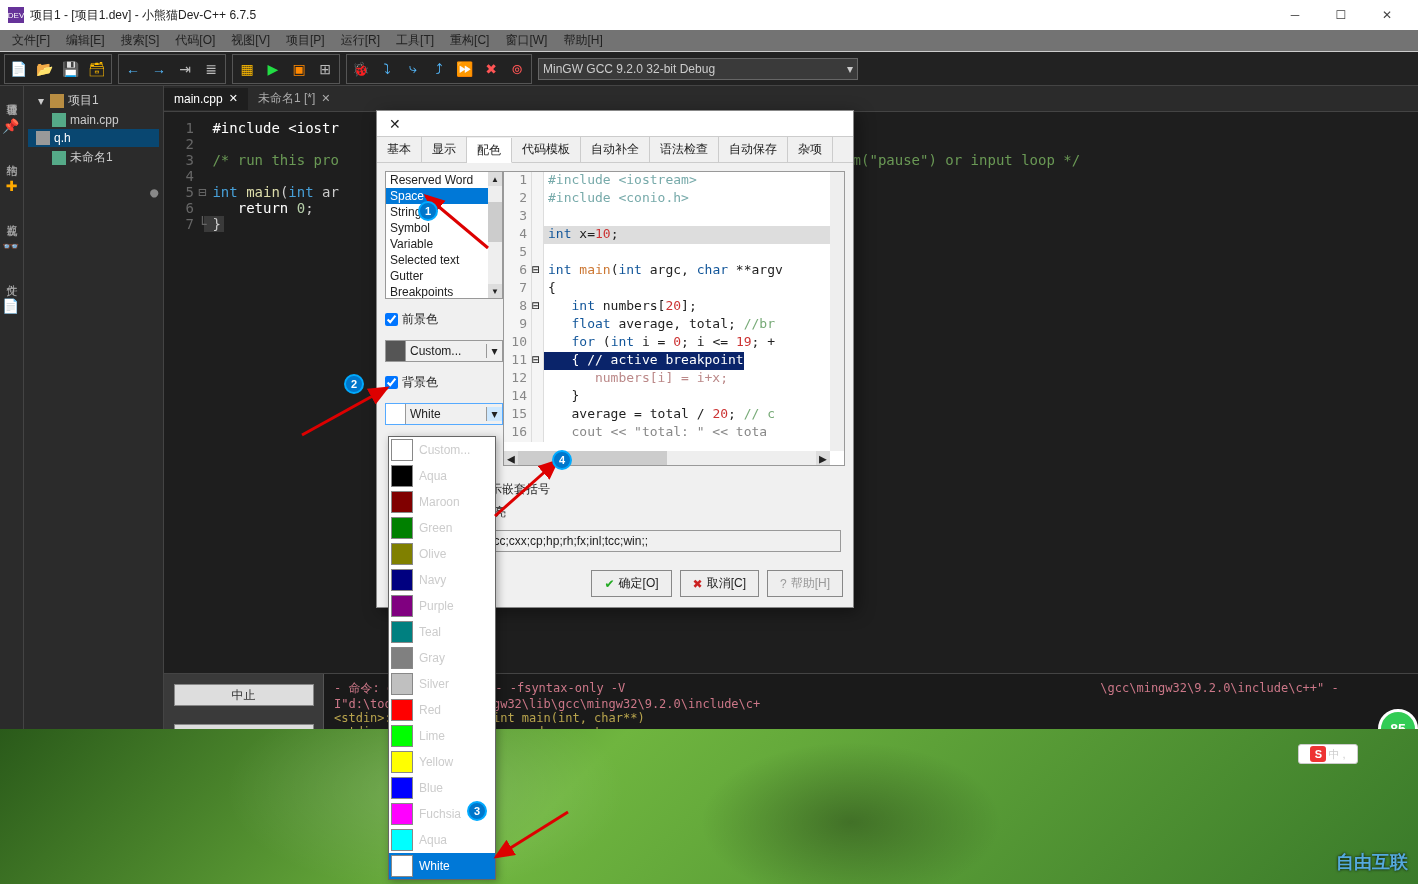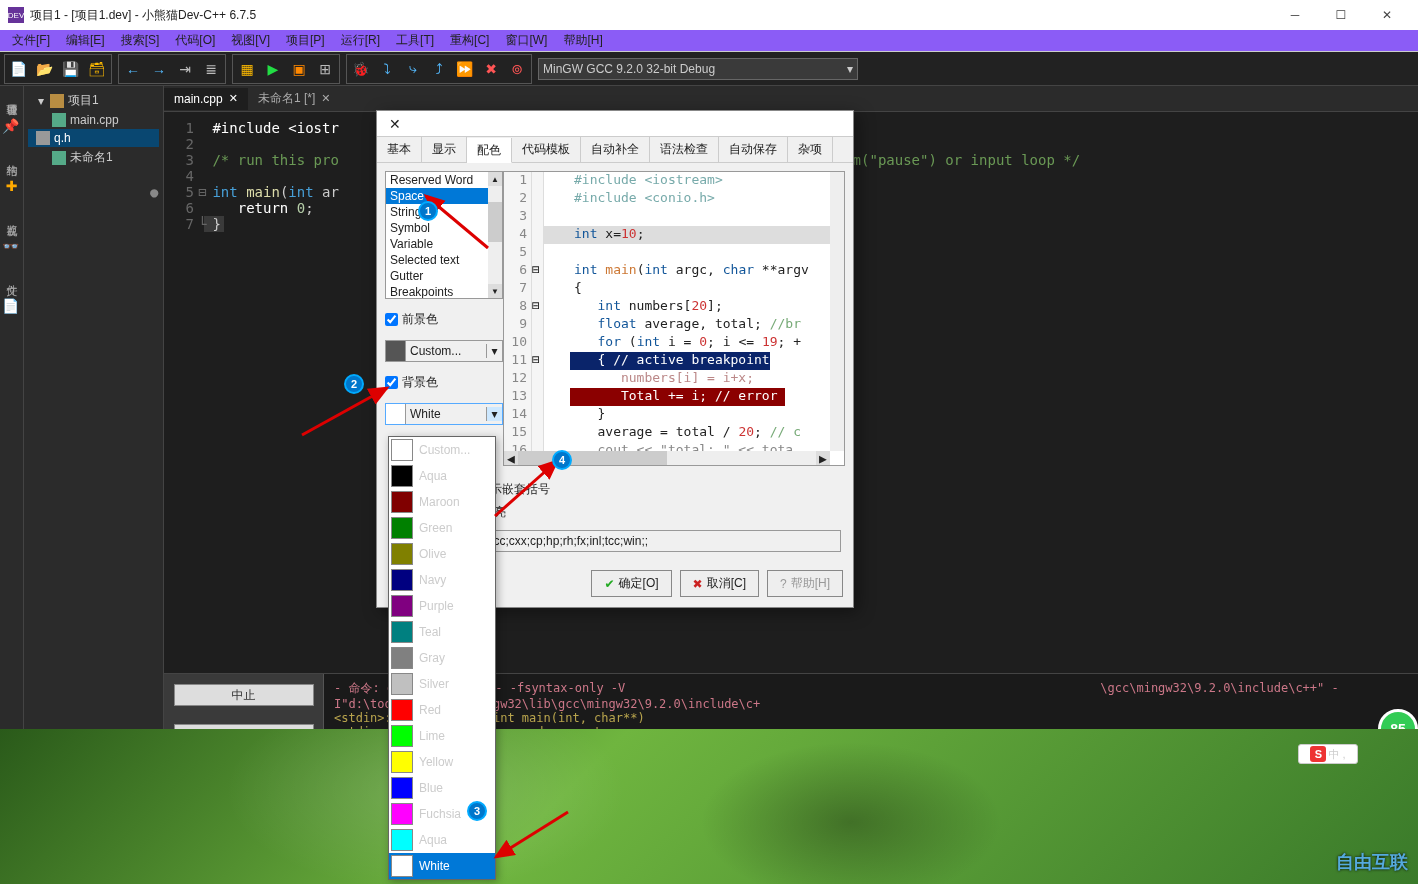--- a/index.html
+++ b/index.html
@@ -1,21 +1,21 @@
 <!DOCTYPE html>
 <html><head>
 <meta charset="utf-8">
 <style>
 * { margin:0; padding:0; box-sizing:border-box; }
 body { font-family:"Microsoft YaHei",Arial,sans-serif; font-size:12px; background:#2b2b2b; color:#ccc; overflow:hidden; width:1418px; height:884px; position:relative; }
 .titlebar { height:30px; background:#fff; color:#222; display:flex; align-items:center; padding:0 8px; }
 .titlebar .app-icon { width:16px; height:16px; background:#639; margin-right:6px; display:flex; align-items:center; justify-content:center; font-size:8px; color:#fff; }
 .titlebar .title { flex:1; font-size:12px; }
 .titlebar .win-btn { width:46px; height:30px; display:flex; align-items:center; justify-content:center; color:#444; font-size:12px; }
-.menubar { height:22px; background:#8b5cf6; color:#222; display:flex; align-items:center; padding:0 4px; gap:0; border-bottom:1px solid #ccc; }
+.menubar { height:22px; background:#737373; color:#222; display:flex; align-items:center; padding:0 4px; gap:0; border-bottom:1px solid #ccc; }
 .menubar .mitem { padding:2px 8px; }
 .toolbar-row { height:34px; background:#222; display:flex; align-items:center; padding:2px 4px; gap:2px; border-bottom:1px solid #444; }
 .tgroup { display:flex; align-items:center; border:1px solid #555; padding:2px; gap:2px; margin-right:4px; }
 .tbtn { width:24px; height:24px; display:flex; align-items:center; justify-content:center; color:#bbb; font-size:14px; }
 .compiler-select { flex:0 0 320px; height:22px; background:#3a3a3a; color:#ccc; border:1px solid #666; padding:0 4px; display:flex; align-items:center; justify-content:space-between; }
 .main-area { display:flex; height:calc(100% - 30px - 22px - 34px - 20px); position:relative; }
 .side-tabs { width:24px; background:#2b2b2b; border-right:1px solid #444; display:flex; flex-direction:column; align-items:center; padding-top:4px; gap:10px; }
 .side-tab { writing-mode:vertical-rl; font-size:11px; padding:6px 2px; color:#aaa; }
 .side-tab.icon { writing-mode:initial; font-size:14px; }
 .project-panel { width:140px; background:#2b2b2b; border-right:1px solid #444; padding:4px; }
@@ -76,21 +76,21 @@
 .chk input { width:13px; height:13px;}
 .colorbtn { display:flex; align-items:center; border:1px solid #999; height:22px;}
 .colorbtn .sw { width:20px; height:20px; border-right:1px solid #999;}
 .colorbtn .lbl { flex:1; padding:0 4px;}
 .colorbtn .drp { width:16px; text-align:center; border-left:1px solid #999;}
 .d-right { flex:1; }
 .preview { border:1px solid #999; background:#fff; height:295px; font-family:Consolas,monospace; font-size:13px; position:relative; overflow:hidden;}
 .preview .pline { display:flex; height:18px;}
 .preview .pln { width:28px; text-align:right; color:#888; background:#f5f5f5; padding-right:4px; border-right:1px solid #ddd;}
 .preview .pfold { width:12px; background:#f5f5f5; border-right:1px solid #ddd;}
-.preview .ptx { padding-left:4px; white-space:pre;margin-left:26px;}
+.preview .ptx { padding-left:4px; white-space:pre;}
 .pv-pre { color:#7aa;}
 .pv-kw { color:#159;}
 .pv-func { color:#c73;}
 .pv-cmt { color:#7a7;}
 .pv-num { color:#c33;}
 .pv-sel { background:#0a246a; color:#fff;}
 .pv-err { background:#8b0000; color:#fff;}
 .pv-hdr { background:#ddd;}
 .preview .hscroll { position:absolute; bottom:0; left:0; right:14px; height:14px; background:#eee; display:flex;}
 .preview .vscroll { position:absolute; right:0; top:0; bottom:14px; width:14px; background:#eee;}
@@ -412,25 +412,20 @@
             <span class="pln">11</span>
             <span class="pfold">⊟</span>
             <span class="ptx pv-sel">   { // active breakpoint</span>
           </div>
         <div class="pline">
             <span class="pln">12</span>
             <span class="pfold"></span>
             <span class="ptx" style="color:#b88">      numbers[i] = i+x;</span>
           </div>
         <div class="pline">
-            <span class="pln">13</span>
-            <span class="pfold"></span>
-            <span class="ptx pv-err">      Total += i; // error </span>
-          </div>
-        <div class="pline">
             <span class="pln">14</span>
             <span class="pfold"></span>
             <span class="ptx">   }</span>
           </div>
         <div class="pline">
             <span class="pln">15</span>
             <span class="pfold"></span>
             <span class="ptx">   average = total / <span class="pv-num">20</span>; <span class="pv-cmt">// c</span></span>
           </div>
         <div class="pline">

